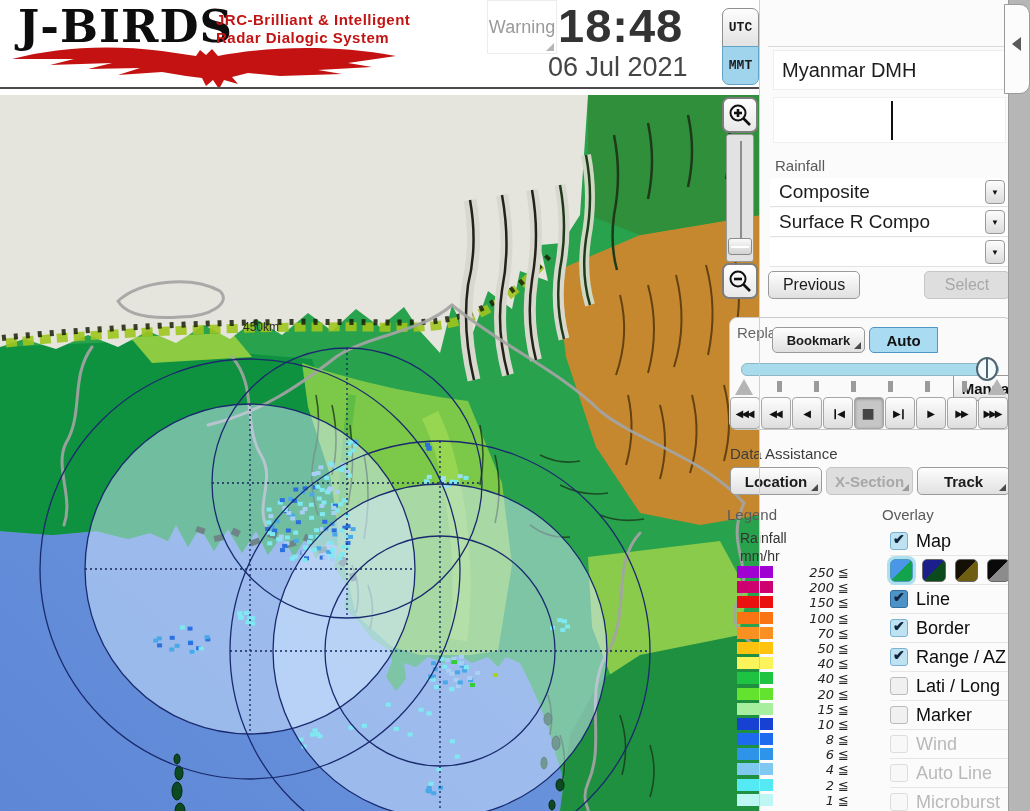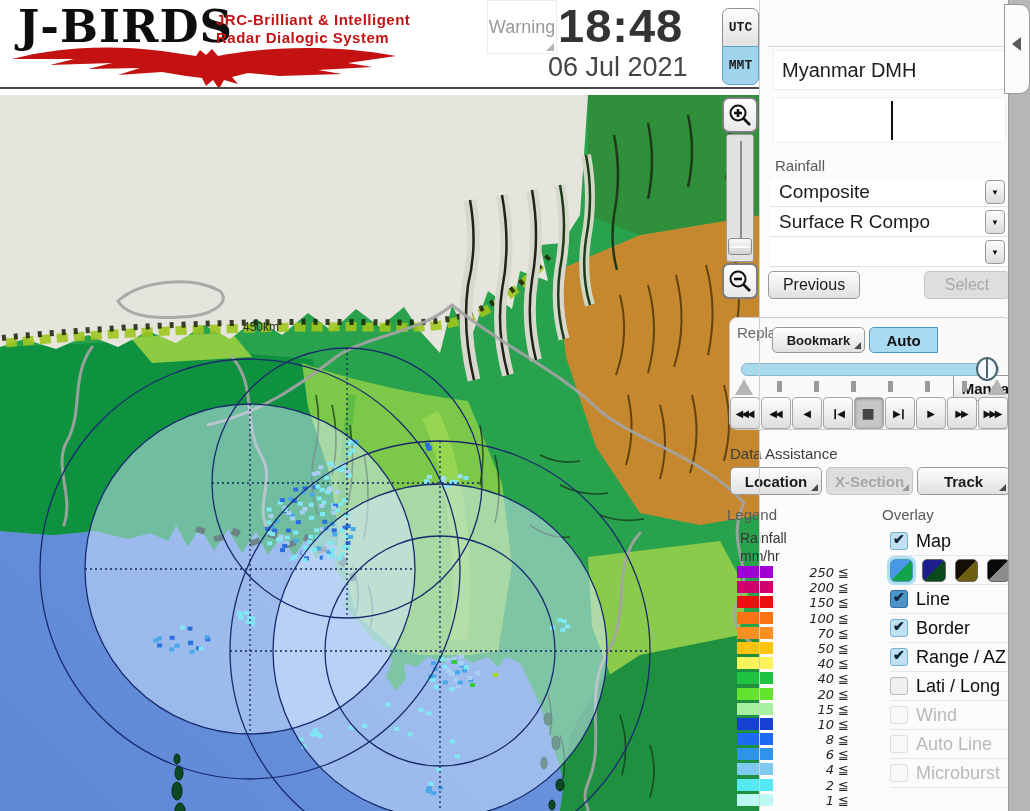--- a/index.html
+++ b/index.html
@@ -759,20 +759,24 @@
           <div class="ov-check checked">
             <span class="mark">✔</span>
           </div>
           <span class="ov-label">Range / AZ</span>
         </div>
         <div class="ov-row">
           <div class="ov-check unchecked"></div>
           <span class="ov-label">Lati / Long</span>
         </div>
         <div class="ov-row">
+          <div class="ov-check unchecked"></div>
+          <span class="ov-label">Marker</span>
+        </div>
+        <div class="ov-row">
           <div class="ov-check disabled"></div>
           <span class="ov-label disabled">Wind</span>
         </div>
         <div class="ov-row">
           <div class="ov-check disabled"></div>
           <span class="ov-label disabled">Auto Line</span>
         </div>
         <div class="ov-row">
           <div class="ov-check disabled"></div>
           <span class="ov-label disabled">Microburst</span>

